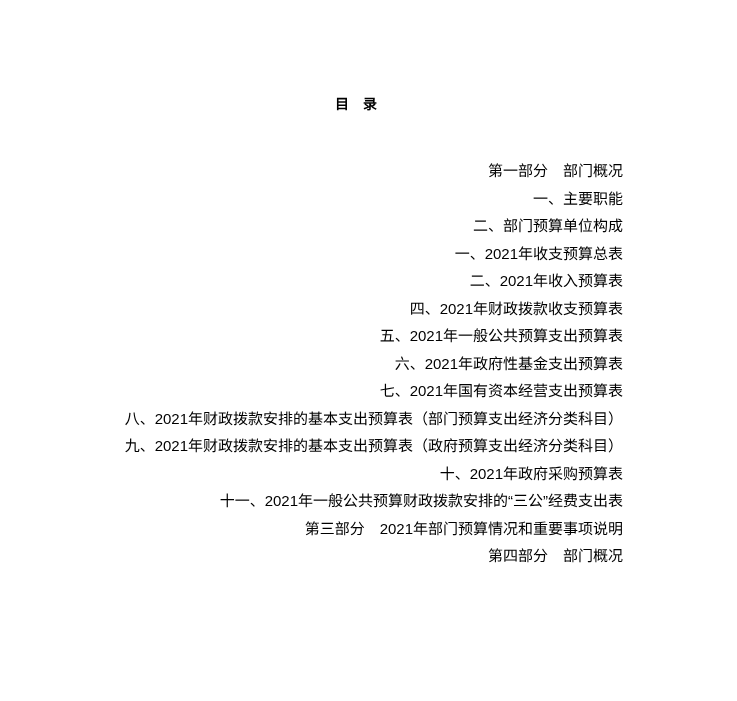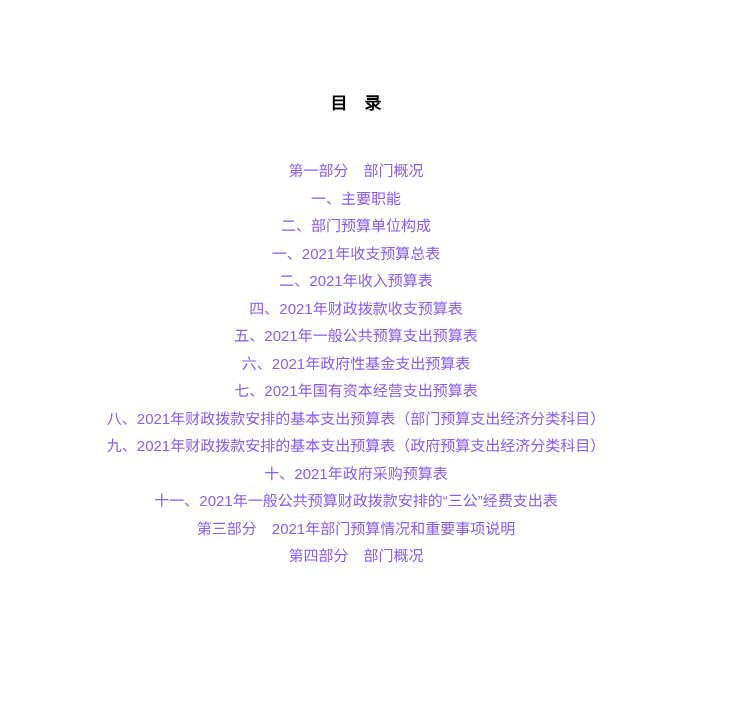--- a/index.html
+++ b/index.html
@@ -22,37 +22,37 @@
   }
   .content {
     position: absolute;
     left: 89px;
     top: 92px;
     width: 534px;
   }
   .doc-title {
     margin: 0;
     padding: 0;
-    font-size: 17px;
+    font-size: 14px;
     font-weight: bold;
     line-height: 24px;
     text-align: center;
     color: #000000;
     white-space: pre;
   }
   .toc {
     margin-top: 41px;
   }
   .toc-entry {
     font-size: 15px;
     font-weight: normal;
     line-height: 27.5px;
-    color: #8b5cf6;
+    color: #000000;
     white-space: nowrap;
-    text-align: center;
+    text-align: right;
   }
 </style>
 </head>
 <body>
 
 <div class="page">
   <div class="content">
     <h1 class="doc-title">目　录</h1>
     <div class="toc">
 

